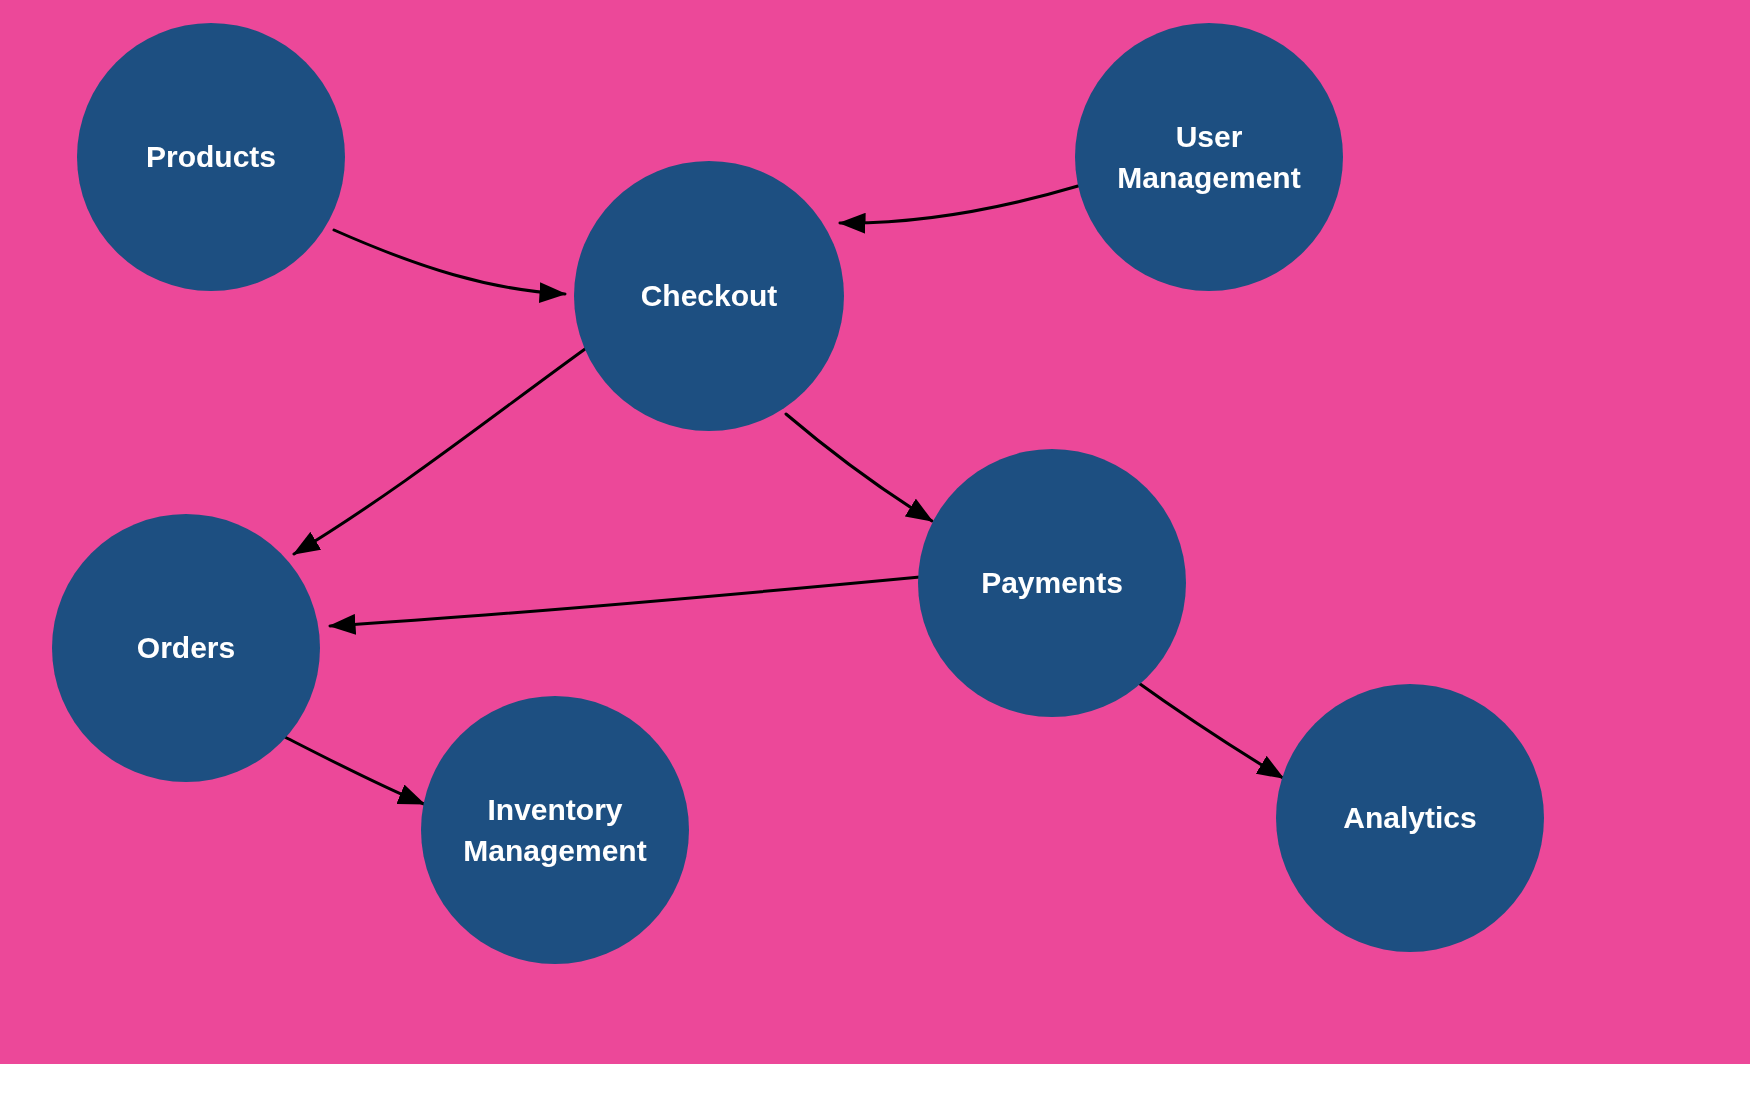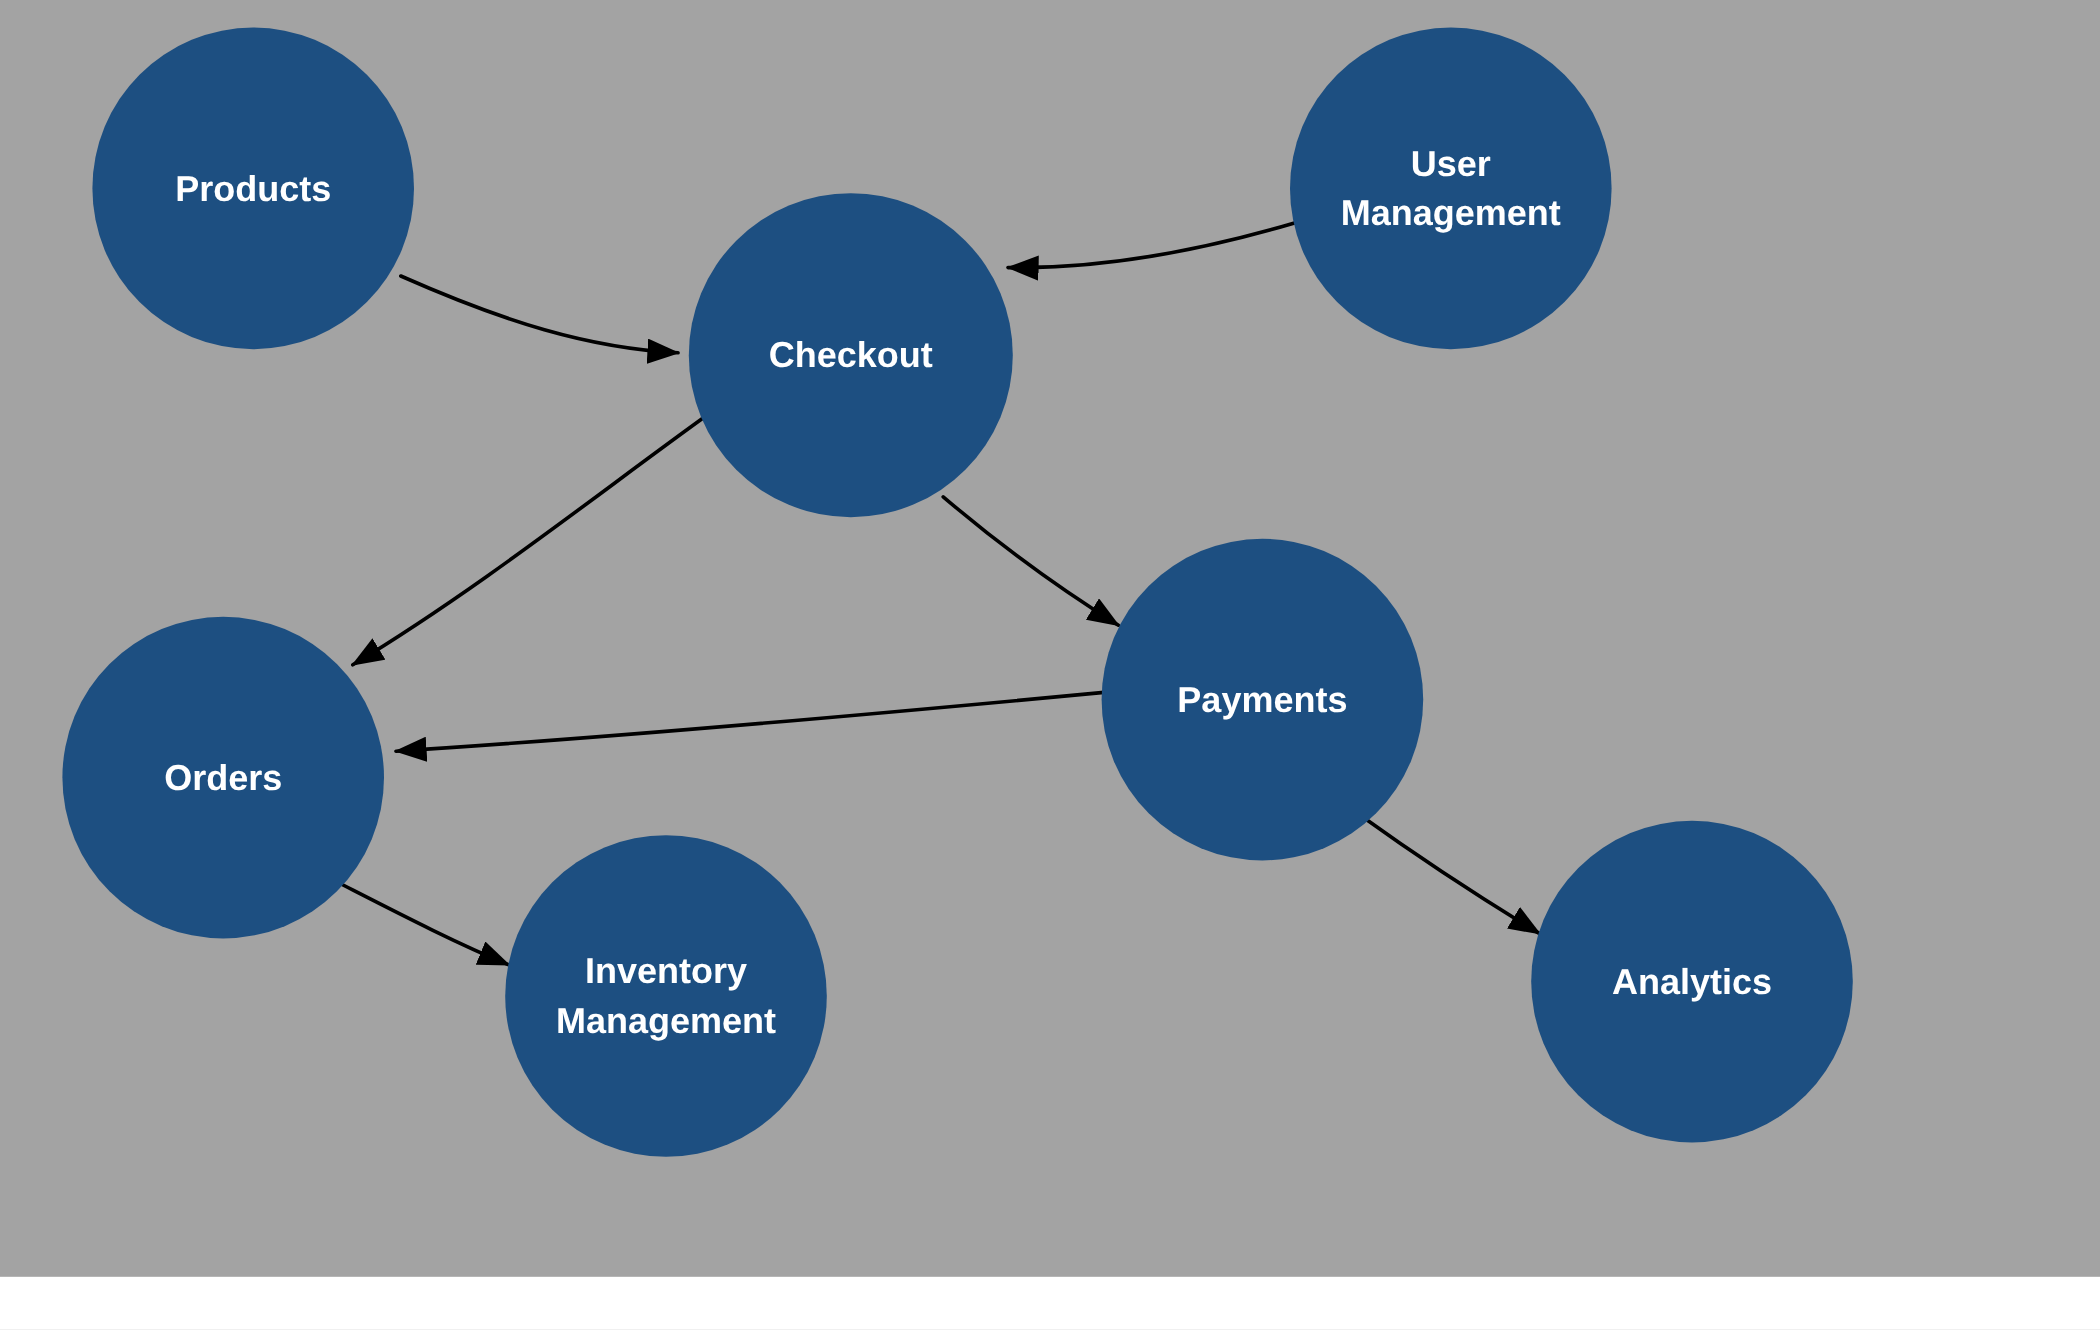--- a/index.html
+++ b/index.html
@@ -11,21 +11,21 @@
   body {
     width: 1750px;
     height: 1108px;
     font-family: "Liberation Sans", sans-serif;
     overflow: hidden;
   }
   #graph-canvas {
     position: relative;
     width: 1750px;
     height: 1064px;
-    background: #a3a3a3;
+    background: #ec4899;
   }
   #graph-svg {
     position: absolute;
     top: 0;
     left: 0;
     width: 1750px;
     height: 1108px;
   }
   .node-label {
     font-family: "Liberation Sans", sans-serif;

